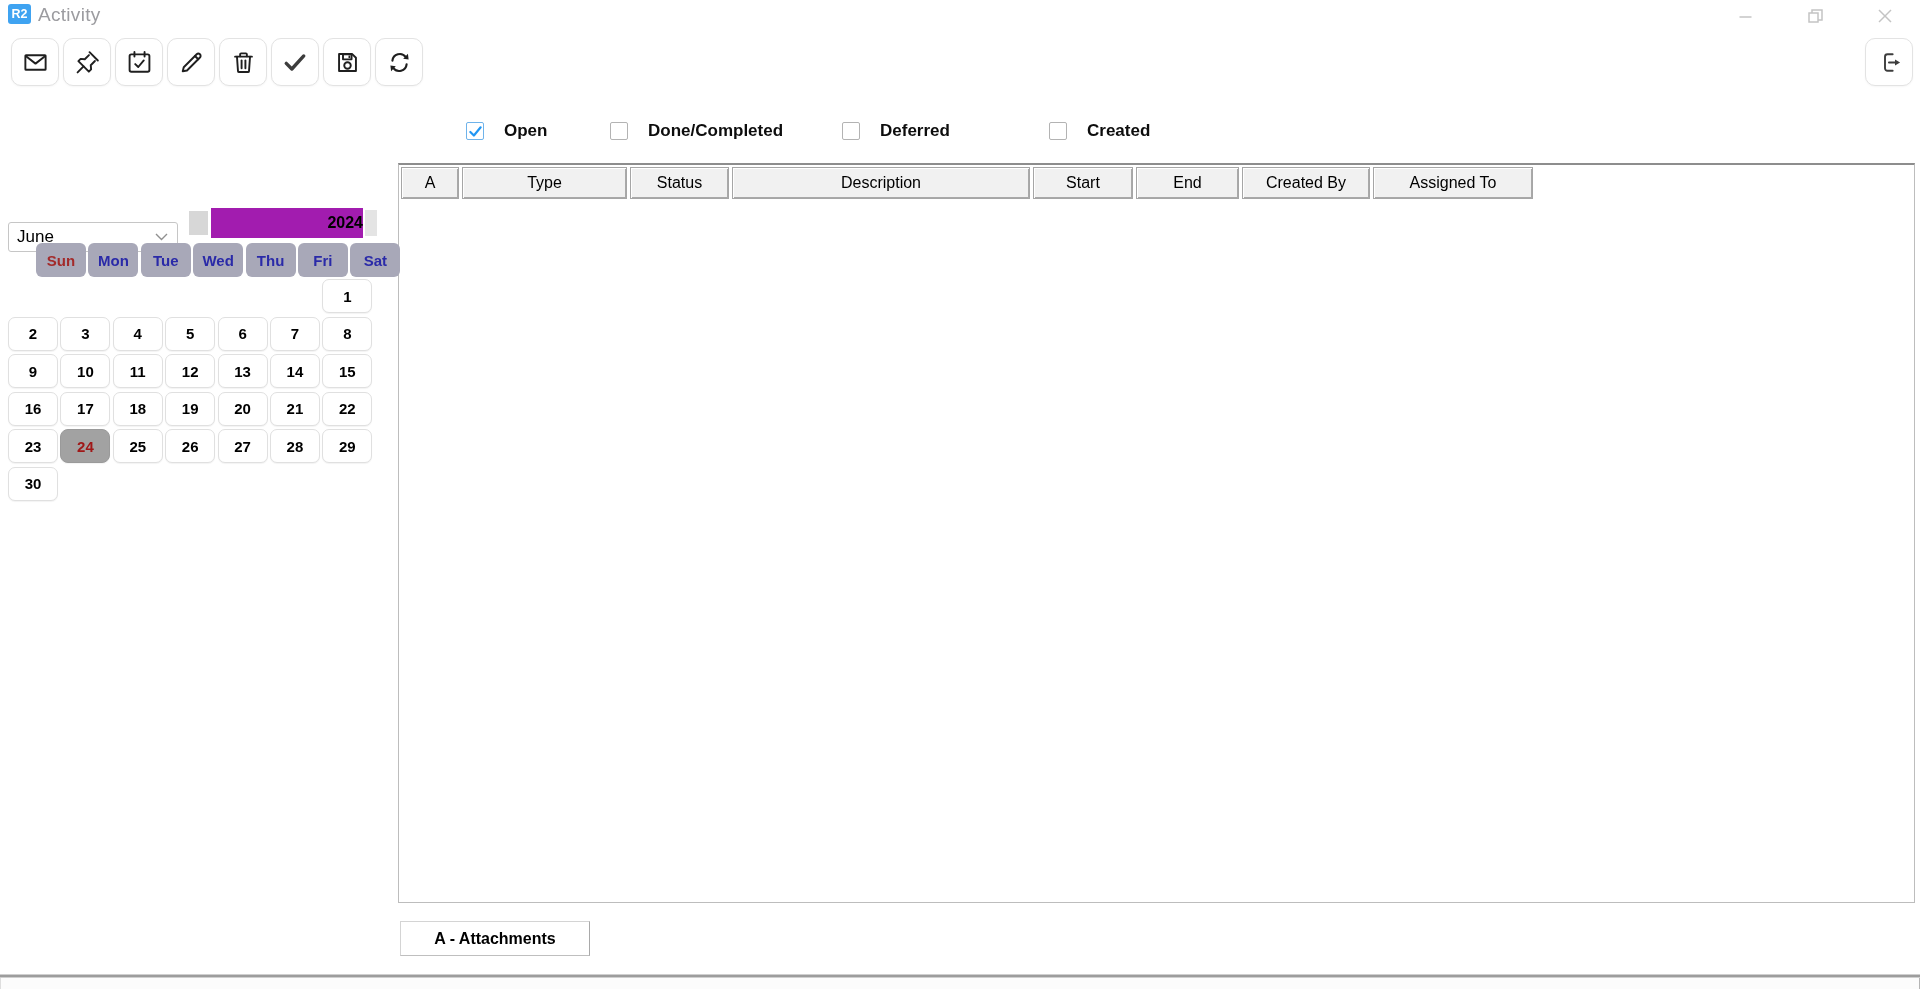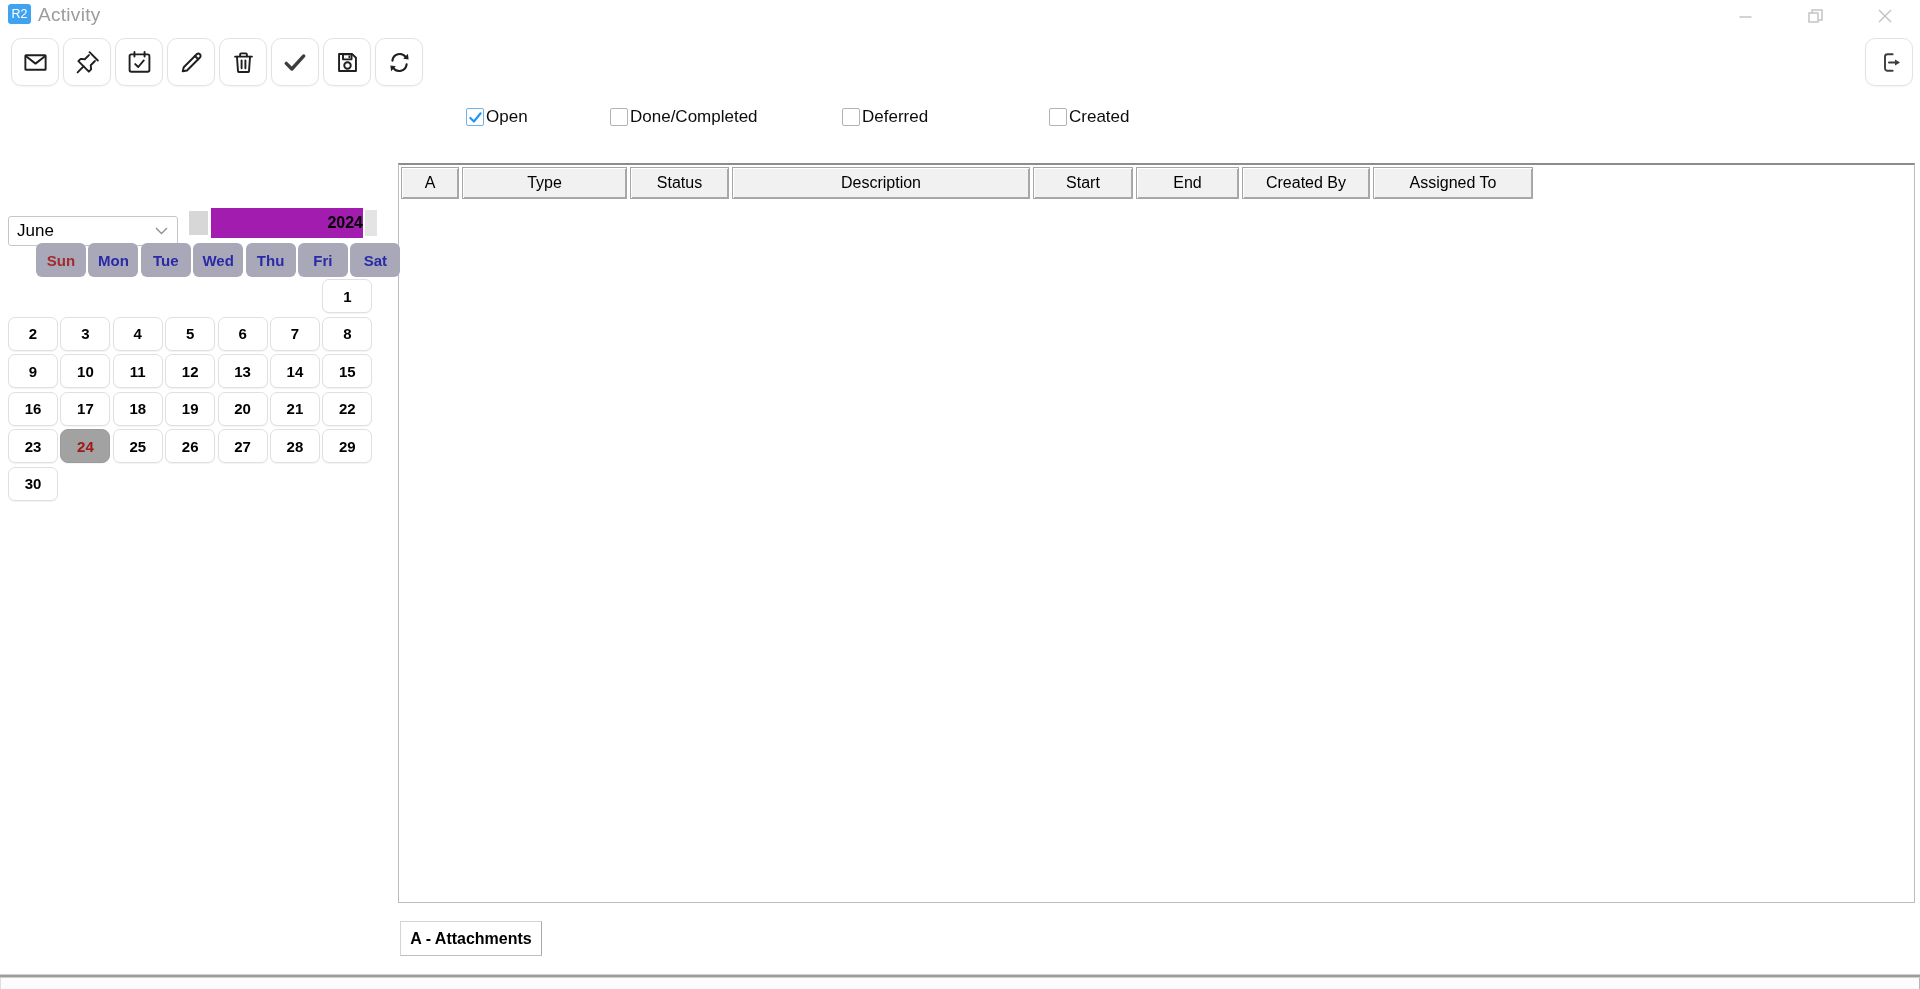--- a/index.html
+++ b/index.html
@@ -2,55 +2,55 @@
 <html style="--accent-blue: #3FA3F1; --check-blue: #2196F3; --title-gray: #9C9CA0; --calendar-header-bg: #A8A8B8; --sunday-red: #A32A2A; --weekday-navy: #2A2AA8; --selected-day-bg: #A2A2A2; --selected-day-text: #A01818;"><head>
 <meta charset="utf-8">
 <style>
   * { box-sizing: border-box; margin: 0; padding: 0; }
   html,body { background:#fff; }
   body { font-family:"Liberation Sans", sans-serif; }
   .window { position:relative; width:1920px; height:989px; background:#fff; overflow:hidden; }
 
   
   .logo { position:absolute; left:8px; top:4px; width:23px; height:20px; background:var(--accent-blue,#3FA3F1);
-          color:#fff; font-weight:normal; font-size:12.5px; border-radius:3px;
+          color:#fff; font-weight:bold; font-size:12.5px; border-radius:3px;
           display:flex; align-items:center; justify-content:center; }
   .title { position:absolute; left:38px; top:4px; font-size:19px; color:var(--title-gray,#9C9CA0); letter-spacing:0.3px; }
   .win-btn { position:absolute; top:6px; width:26px; height:20px; display:flex; align-items:center; justify-content:center; }
   .win-btn svg { stroke:#c4c4c4; stroke-width:1.5; fill:none; }
   .wb-min { left:1732px; } .wb-max { left:1802px; } .wb-close { left:1872px; }
 
   
   .toolbar { position:absolute; left:11px; top:38px; display:flex; gap:4px; }
   .tb-btn { width:48px; height:48px; background:#fff; border:1px solid #e3e3e3; border-radius:10px;
             display:flex; align-items:center; justify-content:center; box-shadow:0 1px 2px rgba(0,0,0,0.04); }
   .tb-btn svg { stroke:#1f1f1f; stroke-width:1.7; fill:none; stroke-linecap:round; stroke-linejoin:round; }
   .exit-btn { position:absolute; left:1865px; top:38px; }
 
   
-  .filter { position:absolute; top:107px; display:flex; align-items:center; gap:2px; }
+  .filter { position:absolute; top:121px; display:flex; align-items:center; gap:20px;font-weight:bold; }
   .f-open { left:466px; } .f-done { left:610px; } .f-deferred { left:842px; } .f-created { left:1041px;padding-left:8px; }
   .cb { width:18px; height:18px; background:#fff; border:1px solid #b3b3b3; border-radius:2px;
         display:flex; align-items:center; justify-content:center; }
   .cb svg { display:none; }
   .cb.checked { border-color:#6fb3ea; }
   .cb.checked svg { display:block; }
   .flabel { font-size:17px; color:#0d0d0d; }
 
   
   .table { position:absolute; left:398px; top:163px; width:1517px; height:740px; background:#fff;
            border:1px solid #bdbdbd; border-top:2px solid #8d8d8d; }
   .thead { display:flex; gap:3px; padding:2px 0 0 2px; }
   .th { height:32px; background:#f1f1f1; border:1px solid #a6a6a6;
         box-shadow: inset 1px 1px 0 #ffffff, inset -1px -1px 0 #a9a9a9;
         display:flex; align-items:center; justify-content:center; font-size:16px; color:#000; }
 
   
   .cal-month-row { position:absolute; left:8px; top:208px; width:368px; height:30px; }
-  .month-select { position:absolute; left:0; top:8px; width:170px; height:30px; background:#fff;
+  .month-select { position:absolute; left:0; top:14px; width:170px; height:30px; background:#fff;
                   border:1px solid #c6c6c6; border-radius:3px; display:flex; align-items:center;
                   justify-content:space-between; padding:0 9px 0 8px; font-size:17px; color:#000; }
   .month-spin { position:absolute; left:181px; top:3px; width:19px; height:24px; background:#d7d7d7; }
   .year-field { position:absolute; left:203px; top:0; width:152px; height:30px; background:#a21caf;
                 display:flex; align-items:center; justify-content:flex-end; font-size:16px; font-weight:bold; color:#000; }
   .year-spin { position:absolute; left:357px; top:2px; width:12px; height:26px; background:#e4e4e4; }
 
   .day-headers { position:absolute; left:8px; top:243px; display:grid;
                  grid-template-columns:repeat(7,50px); column-gap:2.4px;padding-left:28px; }
   .dh { height:34px; background:var(--calendar-header-bg,#A8A8B8); border-radius:6px;
@@ -61,21 +61,21 @@
   .cal-grid { position:absolute; left:8px; top:279px; display:grid;
               grid-template-columns:repeat(7,50px); column-gap:2.4px; row-gap:3.6px; grid-auto-rows:34px; }
   .day { background:#fff; border:1px solid #e0e0e0; border-radius:7px;
          display:flex; align-items:center; justify-content:center; font-weight:bold; font-size:15px;
          color:#000; box-shadow:0 1px 1px rgba(0,0,0,0.05); }
   .day.empty { visibility:hidden; }
   .day.selected { background:var(--selected-day-bg,#A2A2A2); border-color:#9a9a9a;
                   color:var(--selected-day-text,#A01818);border-radius:8px; }
 
   
-  .legend { position:absolute; left:400px; top:921px; width:142px; height:35px; background:#fff;
+  .legend { position:absolute; left:400px; top:921px; width:190px; height:35px; background:#fff;
             border:1px solid #d4d4d4; border-right-color:#a9a9a9; border-bottom-color:#bfbfbf;
             display:flex; align-items:center; justify-content:center; font-weight:bold; font-size:16px; color:#000; }
   .bottom-divider { position:absolute; left:0; right:0; top:974px; height:4px;
                     border-top:1px solid #cfcfcf; background:#9d9d9d; border-bottom:1px solid #cfcfcf; }
   .bottom-strip { position:absolute; left:0; right:0; top:978px; bottom:0; background:#fcfcfc;
                   border-left:1px solid #dedede; border-right:1px solid #b5b5b5; }
 </style>
 </head>
 <body>
 

